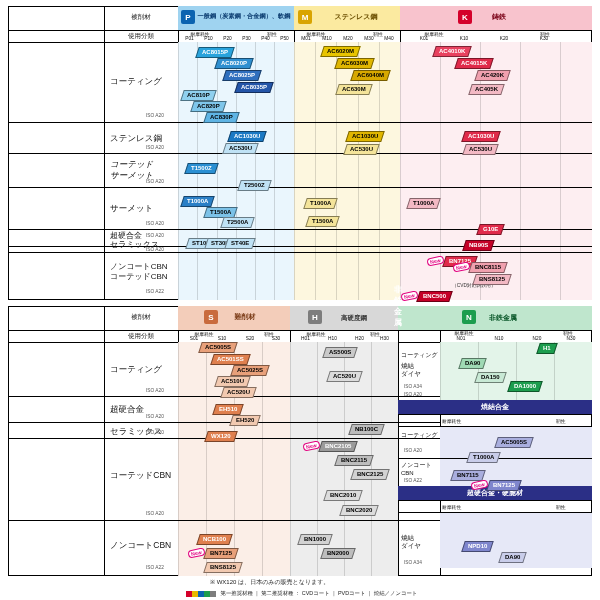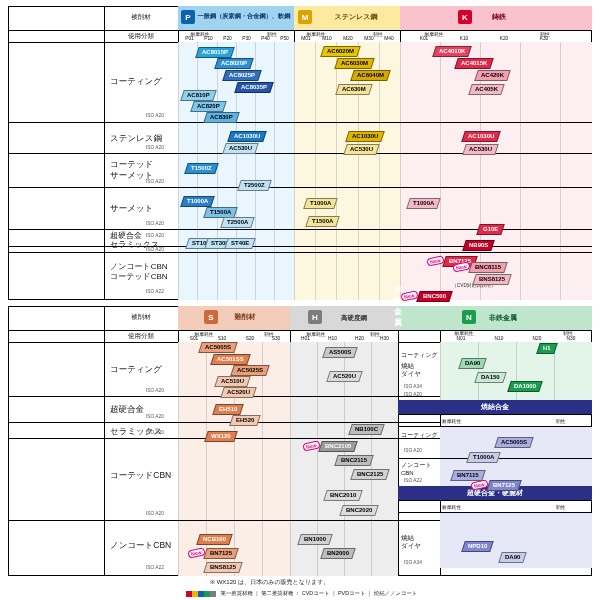--- a/index.html
+++ b/index.html
@@ -108,21 +108,21 @@
   <div class="hline" style="left:8px;top:229px;width:584px;"></div>
   <div class="hline" style="left:8px;top:246px;width:584px;"></div>
   <div class="hline" style="left:8px;top:252px;width:584px;"></div>
 
   <div class="rowlabel" style="left:110px;top:76px;width:66px;">コーティング</div>
   <div class="tiny" style="position:absolute;left:146px;top:113px;color:#555;">ISO A20</div>
 
   <div class="rowlabel" style="left:110px;top:133px;width:66px;">ステンレス鋼</div>
   <div class="tiny" style="position:absolute;left:146px;top:145px;color:#555;">ISO A20</div>
 
-  <div class="rowlabel" style="left:110px;top:159px;width:66px;white-space:pre-line;">コーテッド
+  <div class="rowlabel" style="left:110px;top:159px;width:66px;white-space:pre-line;font-style:italic;">コーテッド
 サーメット</div>
   <div class="tiny" style="position:absolute;left:146px;top:179px;color:#555;">ISO A20</div>
 
   <div class="rowlabel" style="left:110px;top:203px;width:66px;">サーメット</div>
   <div class="tiny" style="position:absolute;left:146px;top:221px;color:#555;">ISO A20</div>
 
   <div class="rowlabel" style="left:110px;top:231px;width:66px;font-size:8px;">超硬合金</div>
   <div class="tiny" style="position:absolute;left:146px;top:233px;color:#555;">ISO A20</div>
 
   <div class="rowlabel" style="left:110px;top:240px;width:66px;font-size:8px;">セラミックス</div>

